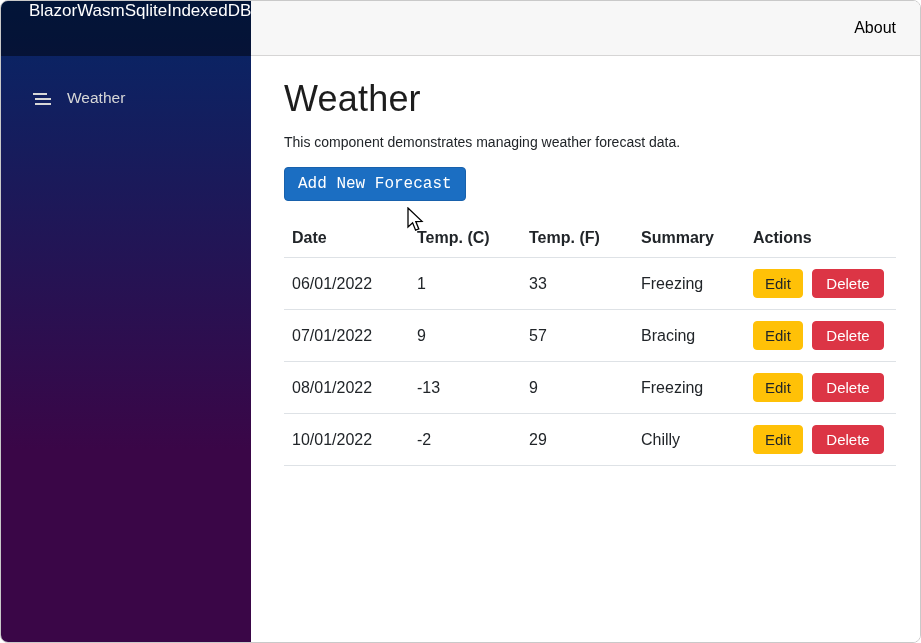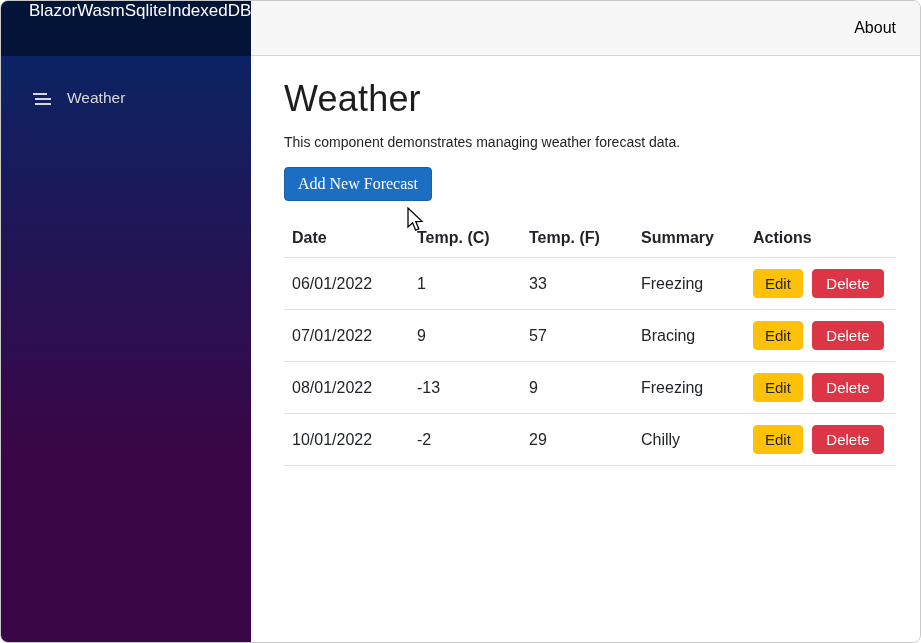--- a/index.html
+++ b/index.html
@@ -58,21 +58,21 @@
   .page-title {
     font-size: 36px; font-weight: 400; color: #1d1d1d;
     margin-bottom: 14px; letter-spacing: 0.2px;
   }
   .page-desc { font-size: 14px; color: #212529; margin-bottom: 17px; }
   .btn-primary {
     background: #1b6ec2; border: 1px solid #1861ac;
     color: #ffffff; font-size: 16px;
     padding: 7px 13px; border-radius: 4px;
     cursor: pointer;
-    font-family: Liberation Serif, serif;
+    font-family: Liberation Mono, monospace;
   }
   
   table.forecast {
     margin-top: 19px;
     width: 100%;
     border-collapse: collapse;
     font-size: 16px; color: #212529;
   }
   table.forecast th {
     text-align: left; font-weight: 700;

